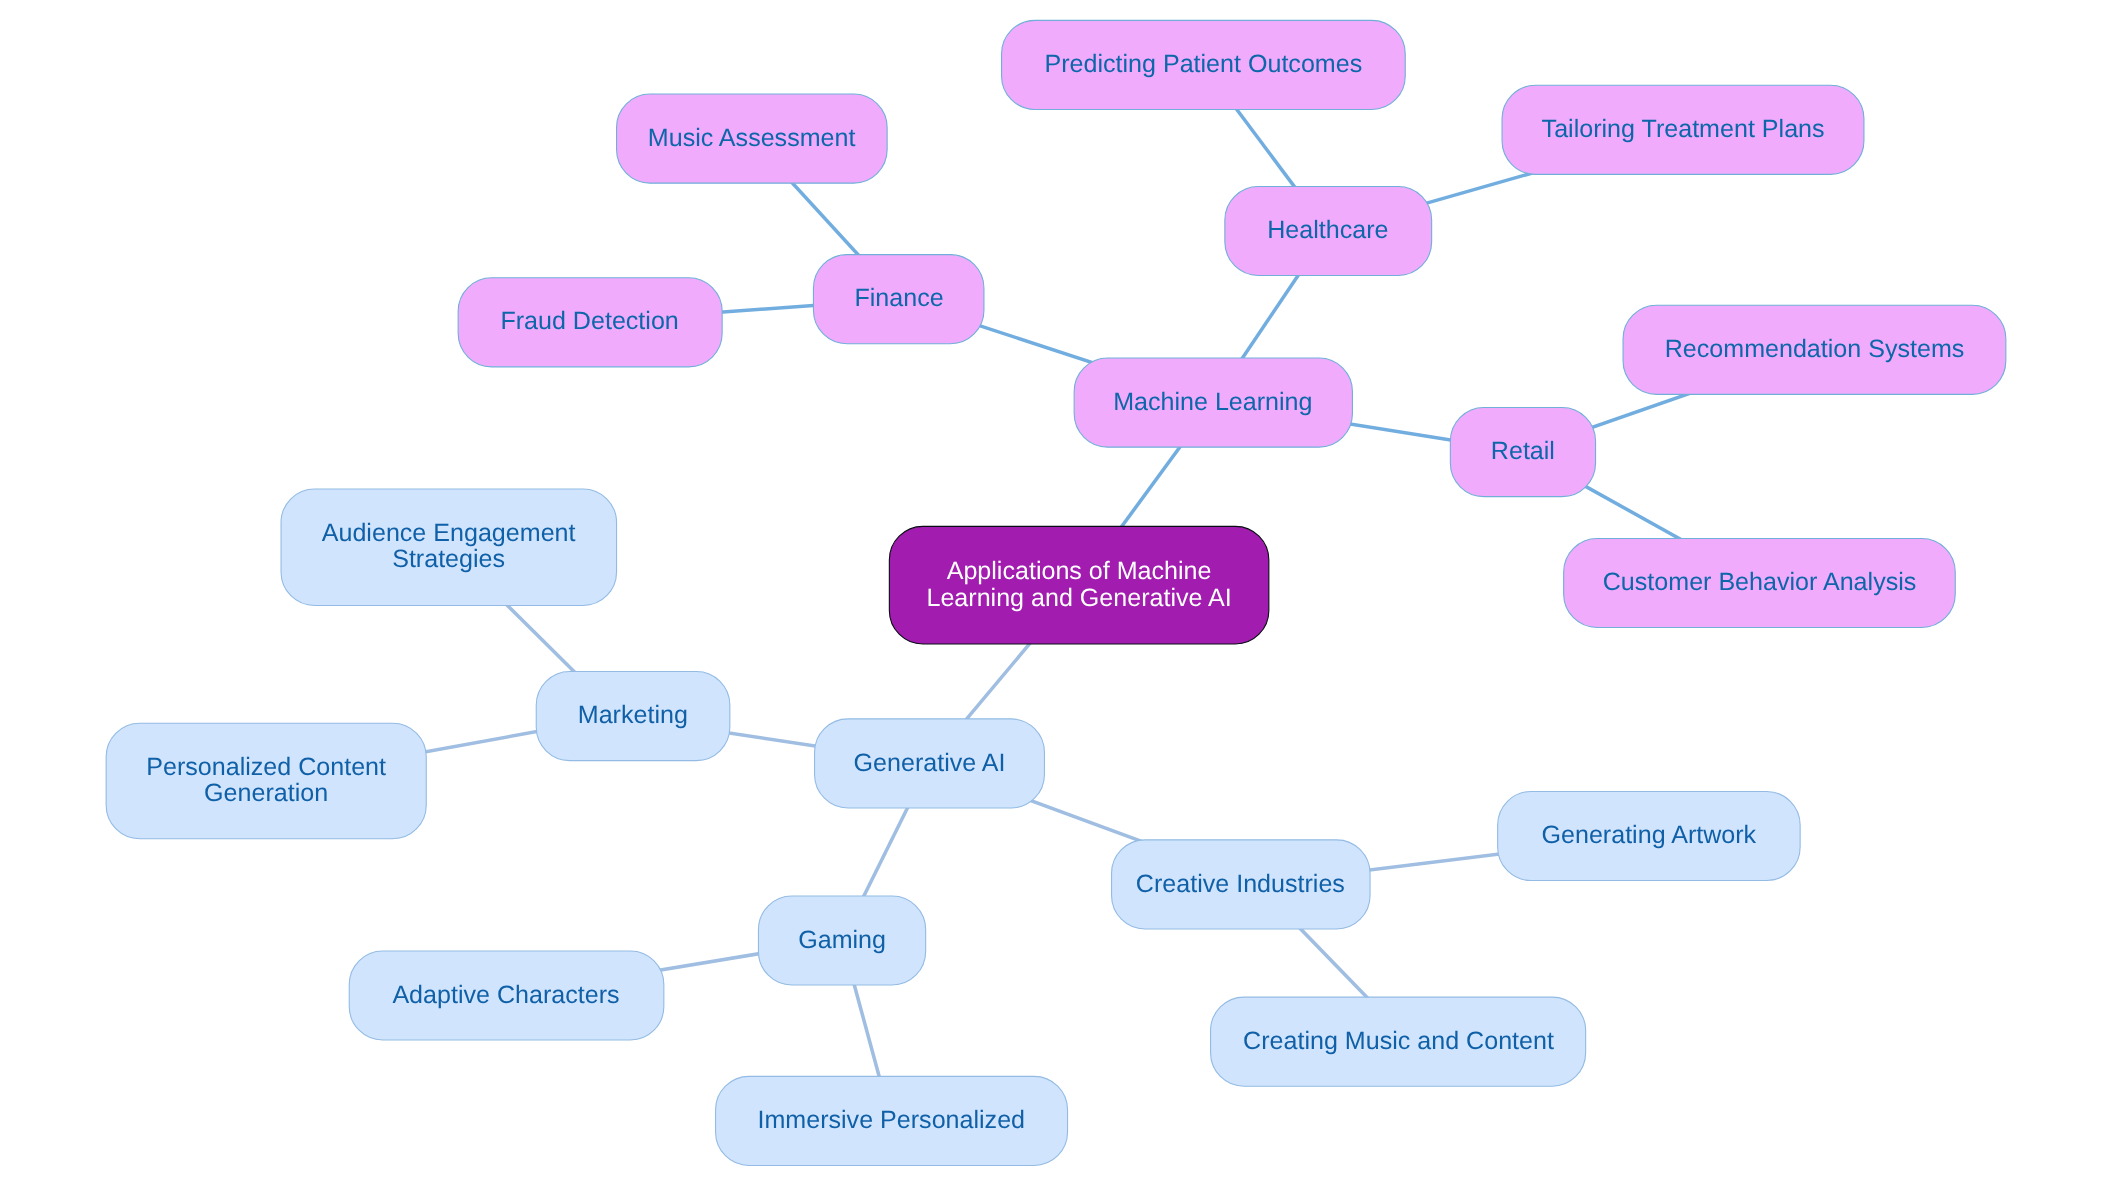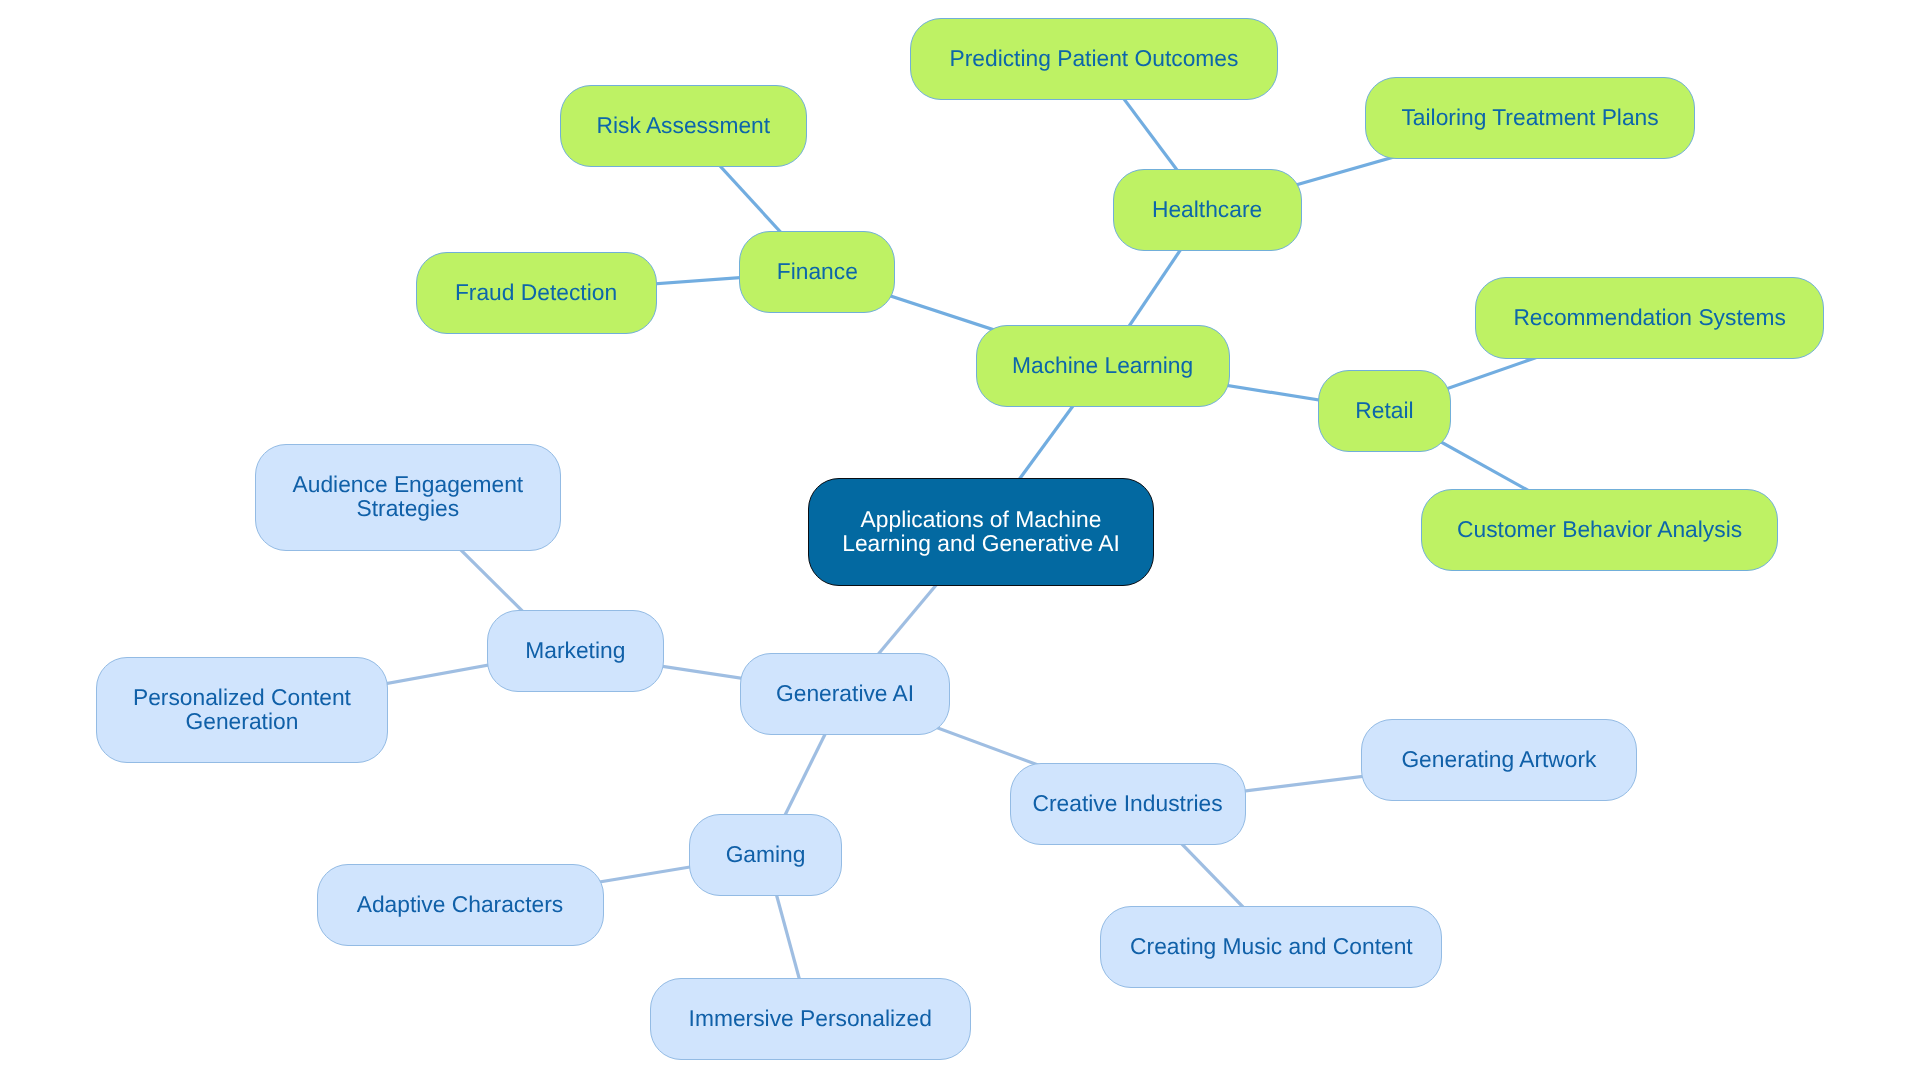--- a/index.html
+++ b/index.html
@@ -7,23 +7,23 @@
   body{width:1920px;height:1083px;background:#ffffff;overflow:hidden;
        font-family:"Liberation Sans",sans-serif;font-size:22.8px;
        -webkit-font-smoothing:antialiased;text-rendering:geometricPrecision;}
   #canvas{position:relative;width:1920px;height:1083px;background:#ffffff;}
   #edge-layer{position:absolute;left:0;top:0;width:1920px;height:1083px;}
   .edge{stroke-width:3.2;stroke-linecap:butt;fill:none;}
   .node{position:absolute;box-sizing:border-box;display:flex;align-items:center;
         justify-content:center;border-radius:31px;text-align:center;}
   .node .lbl{line-height:24px;white-space:nowrap;
              -webkit-font-smoothing:antialiased;transform:translate3d(0,-1.5px,0);}
-  .scheme-a{background:#bef264;border:1.5px solid #71afd9;color:#0d66aa;}
+  .scheme-a{background:#f0abfc;border:1.5px solid #71afd9;color:#0d66aa;}
   .scheme-b{background:#d0e4fd;border:1.5px solid #93bbe4;color:#1060a8;text-align:center;}
-  .scheme-root{background:#0369a1;border:1.5px solid #090d13;color:#ffffff;}
+  .scheme-root{background:#a21caf;border:1.5px solid #090d13;color:#ffffff;}
 </style>
 </head>
 <body>
 
 <div id="canvas">
 
   <svg id="edge-layer" viewBox="0 0 1920 1083" width="1920" height="1083">
     <line class="edge" x1="981.0" y1="531.5" x2="1102.6" y2="365.5" stroke="#72ade0"></line>
     <line class="edge" x1="981.0" y1="531.5" x2="845.1" y2="693.8" stroke="#9fbee2"></line>
     <line class="edge" x1="1102.6" y1="365.5" x2="817.3" y2="272.1" stroke="#72ade0"></line>
@@ -49,21 +49,21 @@
   <div class="node scheme-root" style="left:808.0px;top:477.5px;width:346.0px;height:108.0px">
     <span class="lbl"><span class="line">Applications of Machine</span><br><span class="line">Learning and Generative AI</span></span>
   </div>
   <div class="node scheme-a" style="left:975.5px;top:324.5px;width:254.2px;height:82.0px">
     <span class="lbl"><span class="line">Machine Learning</span></span>
   </div>
   <div class="node scheme-a" style="left:739.4px;top:231.1px;width:155.8px;height:82.0px">
     <span class="lbl"><span class="line">Finance</span></span>
   </div>
   <div class="node scheme-a" style="left:559.8px;top:85.0px;width:247.0px;height:82.0px">
-    <span class="lbl"><span class="line">Risk Assessment</span></span>
+    <span class="lbl"><span class="line">Music Assessment</span></span>
   </div>
   <div class="node scheme-a" style="left:415.5px;top:251.5px;width:241.0px;height:82.0px">
     <span class="lbl"><span class="line">Fraud Detection</span></span>
   </div>
   <div class="node scheme-a" style="left:1112.6px;top:169.3px;width:189.0px;height:82.0px">
     <span class="lbl"><span class="line">Healthcare</span></span>
   </div>
   <div class="node scheme-a" style="left:910.2px;top:17.9px;width:367.5px;height:82.0px">
     <span class="lbl"><span class="line">Predicting Patient Outcomes</span></span>
   </div>

